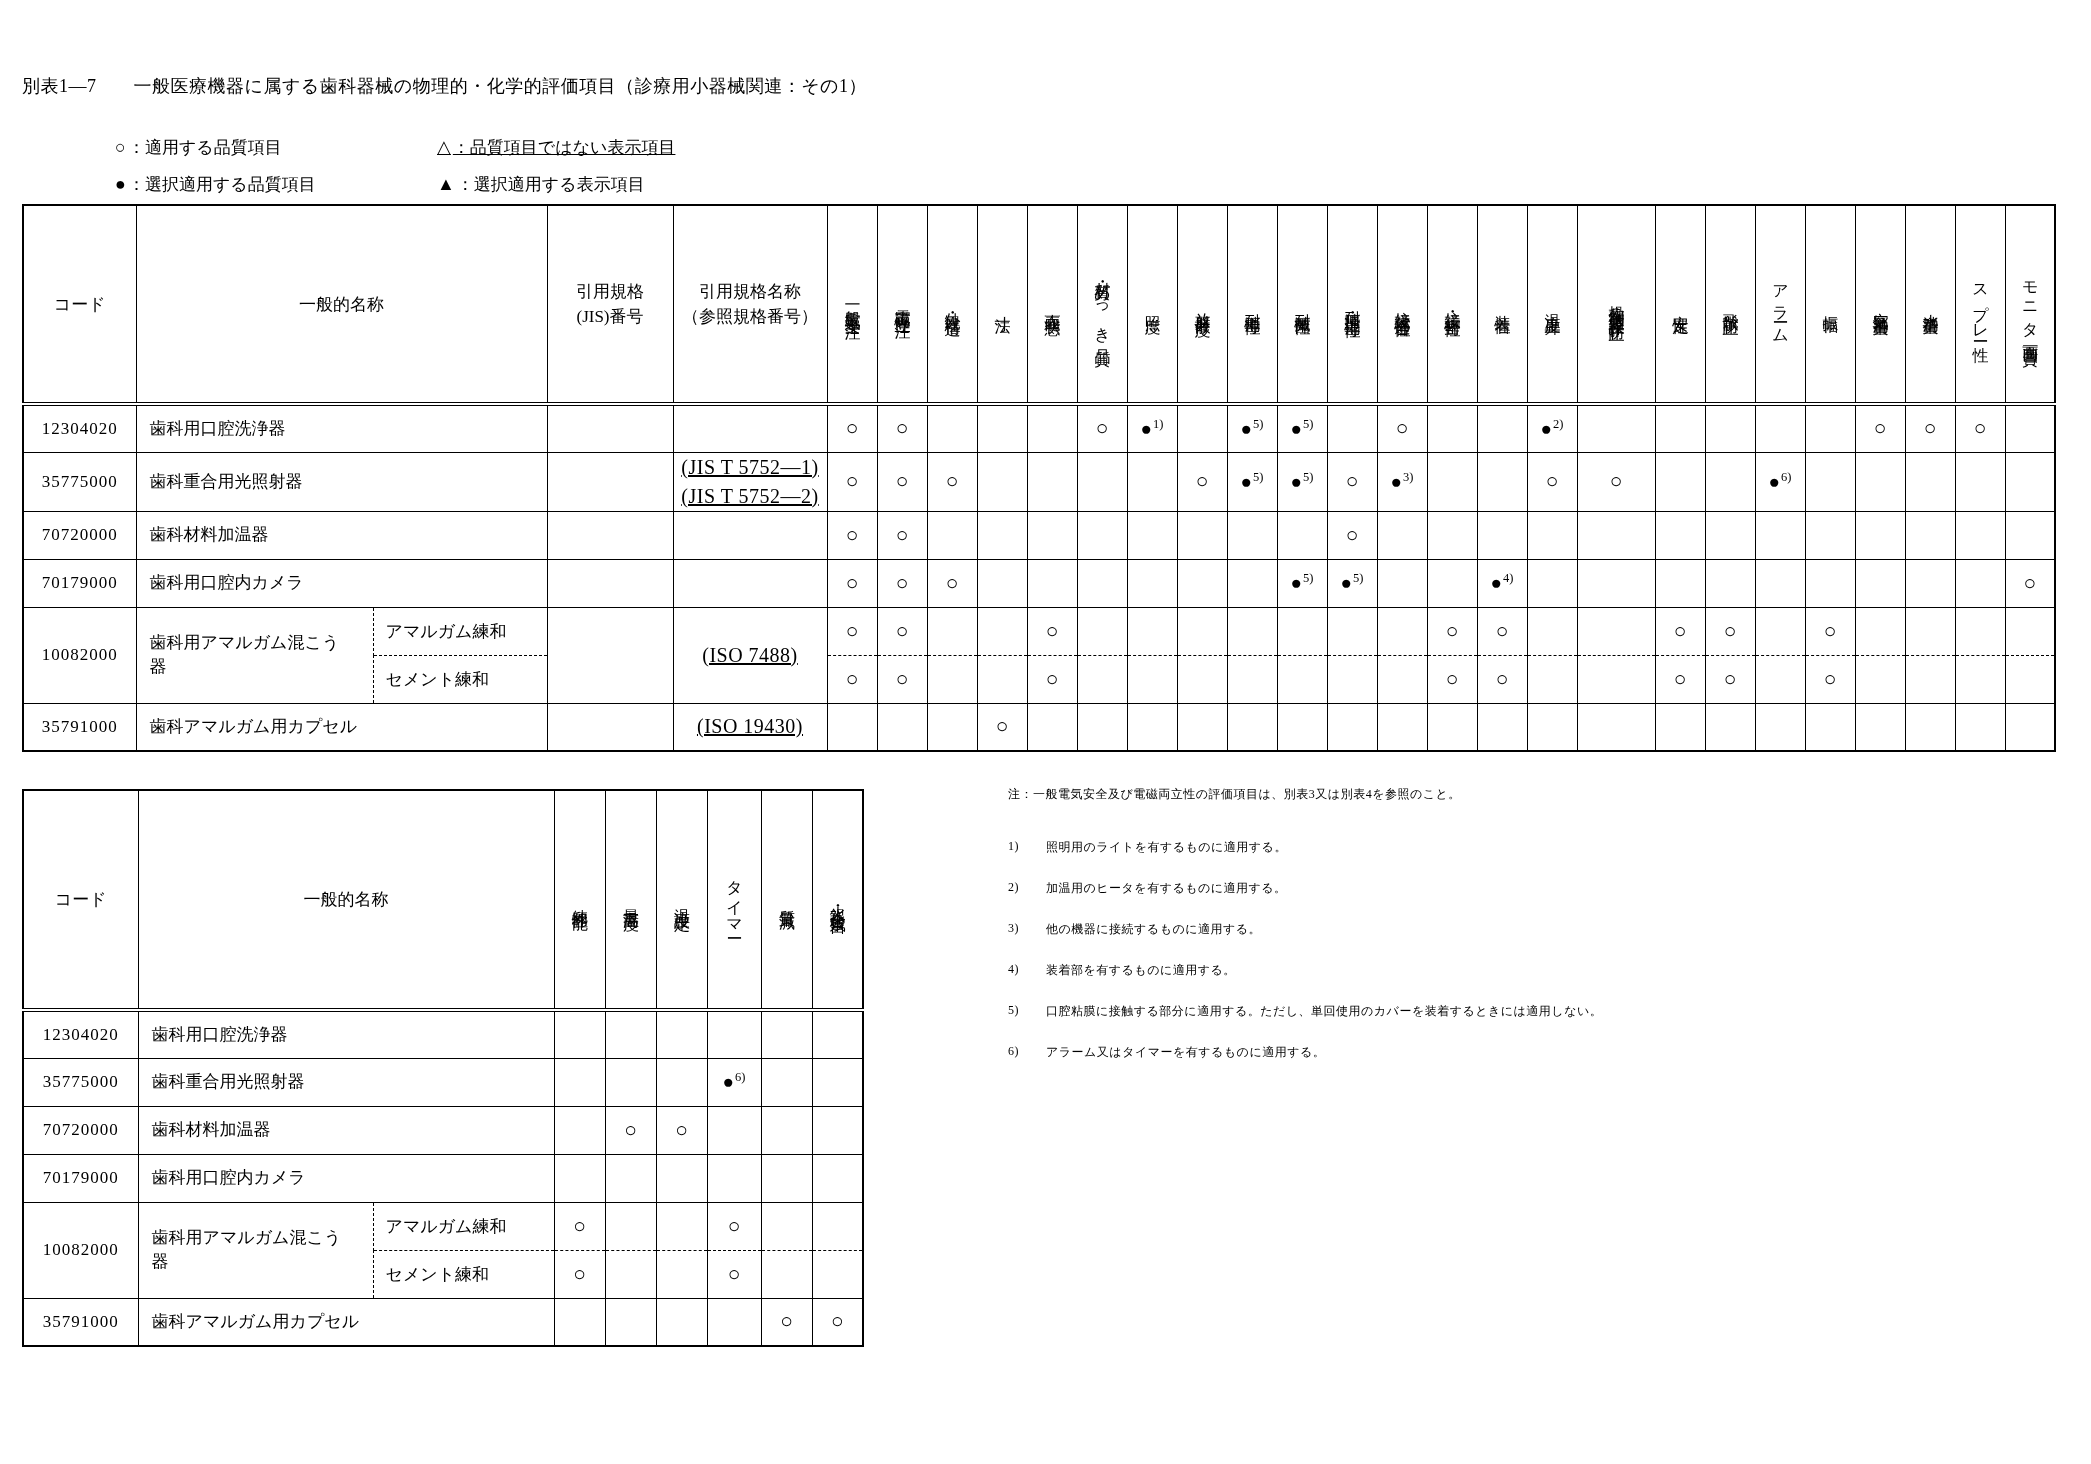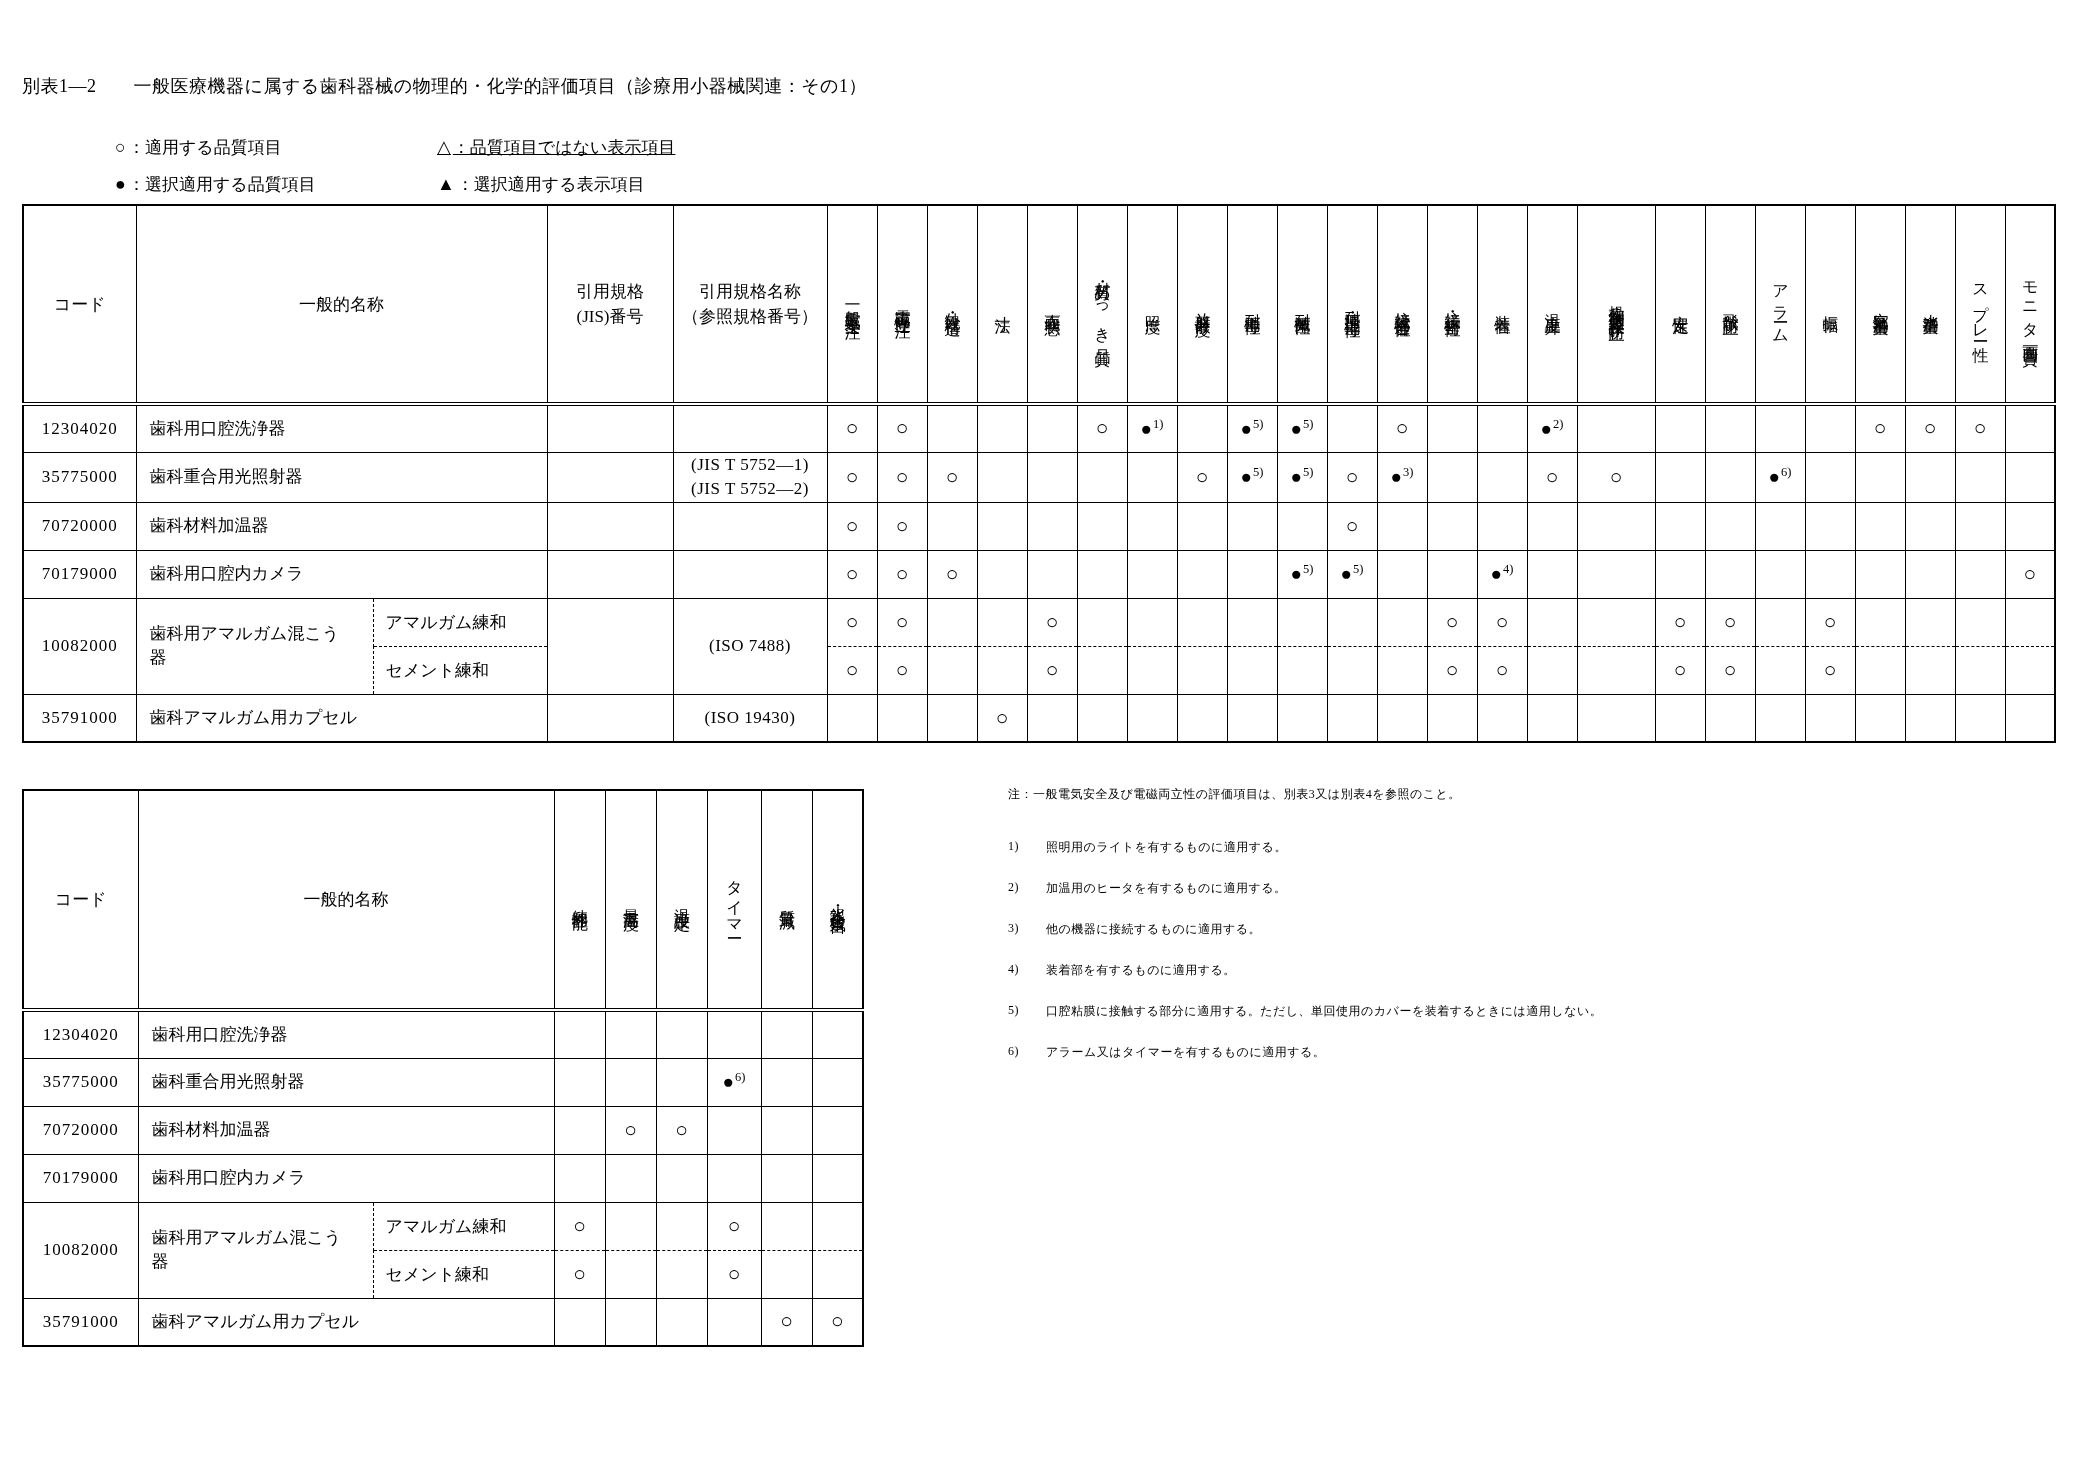--- a/index.html
+++ b/index.html
@@ -25,39 +25,39 @@
   th.crit{vertical-align:top;}
   .v{display:inline-block;writing-mode:vertical-rl;text-orientation:mixed;
      font-size:16px;line-height:1.18;letter-spacing:2px;margin-top:9px;}
   #main-table .v{height:180px;}
   #sub-table .v{height:200px;}
   .hd2{line-height:1.5;}
 
   td.code{text-align:center;letter-spacing:1px;}
   td.name{text-align:left;vertical-align:middle;padding:2px 20px 2px 13px;line-height:1.4;margin-left:8px;}
   td.sublabel{text-align:left;vertical-align:middle;padding:2px 4px 2px 12px;}
-  td.ref{text-align:center;vertical-align:middle;font-size:17px;line-height:1.45;letter-spacing:.5px;}
+  td.ref{text-align:center;vertical-align:middle;font-size:20px;line-height:1.45;letter-spacing:.5px;text-decoration:underline;}
   td.mark{text-align:center;vertical-align:middle;}
   .circ{font-size:21px;}
   .dot{font-size:19px;}
   .supn{font-size:12.5px;position:relative;top:-7px;margin-left:1px;}
 
   .dashL{border-left:1px dashed #000 !important;}
   .dashT{border-top:1px dashed #000 !important;}
   .dashB{border-bottom:1px dashed #000 !important;}
 
   #notes{position:absolute;left:1008px;top:786px;font-size:12px;letter-spacing:.5px;}
   #notes .note-header{margin:0 0 36px 0;white-space:nowrap;}
   .note-item{display:flex;margin-bottom:24px;white-space:nowrap;}
   .note-no{flex:none;width:38px;}
 </style>
 </head>
 <body>
 
-<div class="title">別表1—2　　一般医療機器に属する歯科器械の物理的・化学的評価項目（診療用小器械関連：その1）</div>
+<div class="title">別表1—7　　一般医療機器に属する歯科器械の物理的・化学的評価項目（診療用小器械関連：その1）</div>
 <div id="legend">
     <div class="legend-item" style="left: 115px; top: 136px;"><span class="sym">○</span><span>：適用する品質項目</span></div>
     <div class="legend-item" style="left: 437px; top: 136px; text-decoration: underline;"><span class="sym">△</span><span>：品質項目ではない表示項目</span></div>
     <div class="legend-item" style="left: 115px; top: 173px;"><span class="sym">●</span><span>：選択適用する品質項目</span></div>
     <div class="legend-item" style="left: 437px; top: 173px;"><span class="sym">▲</span><span>：選択適用する表示項目</span></div>
   </div>
 
 <table id="main-table">
     <colgroup>
       <col style="width: 113px;">

